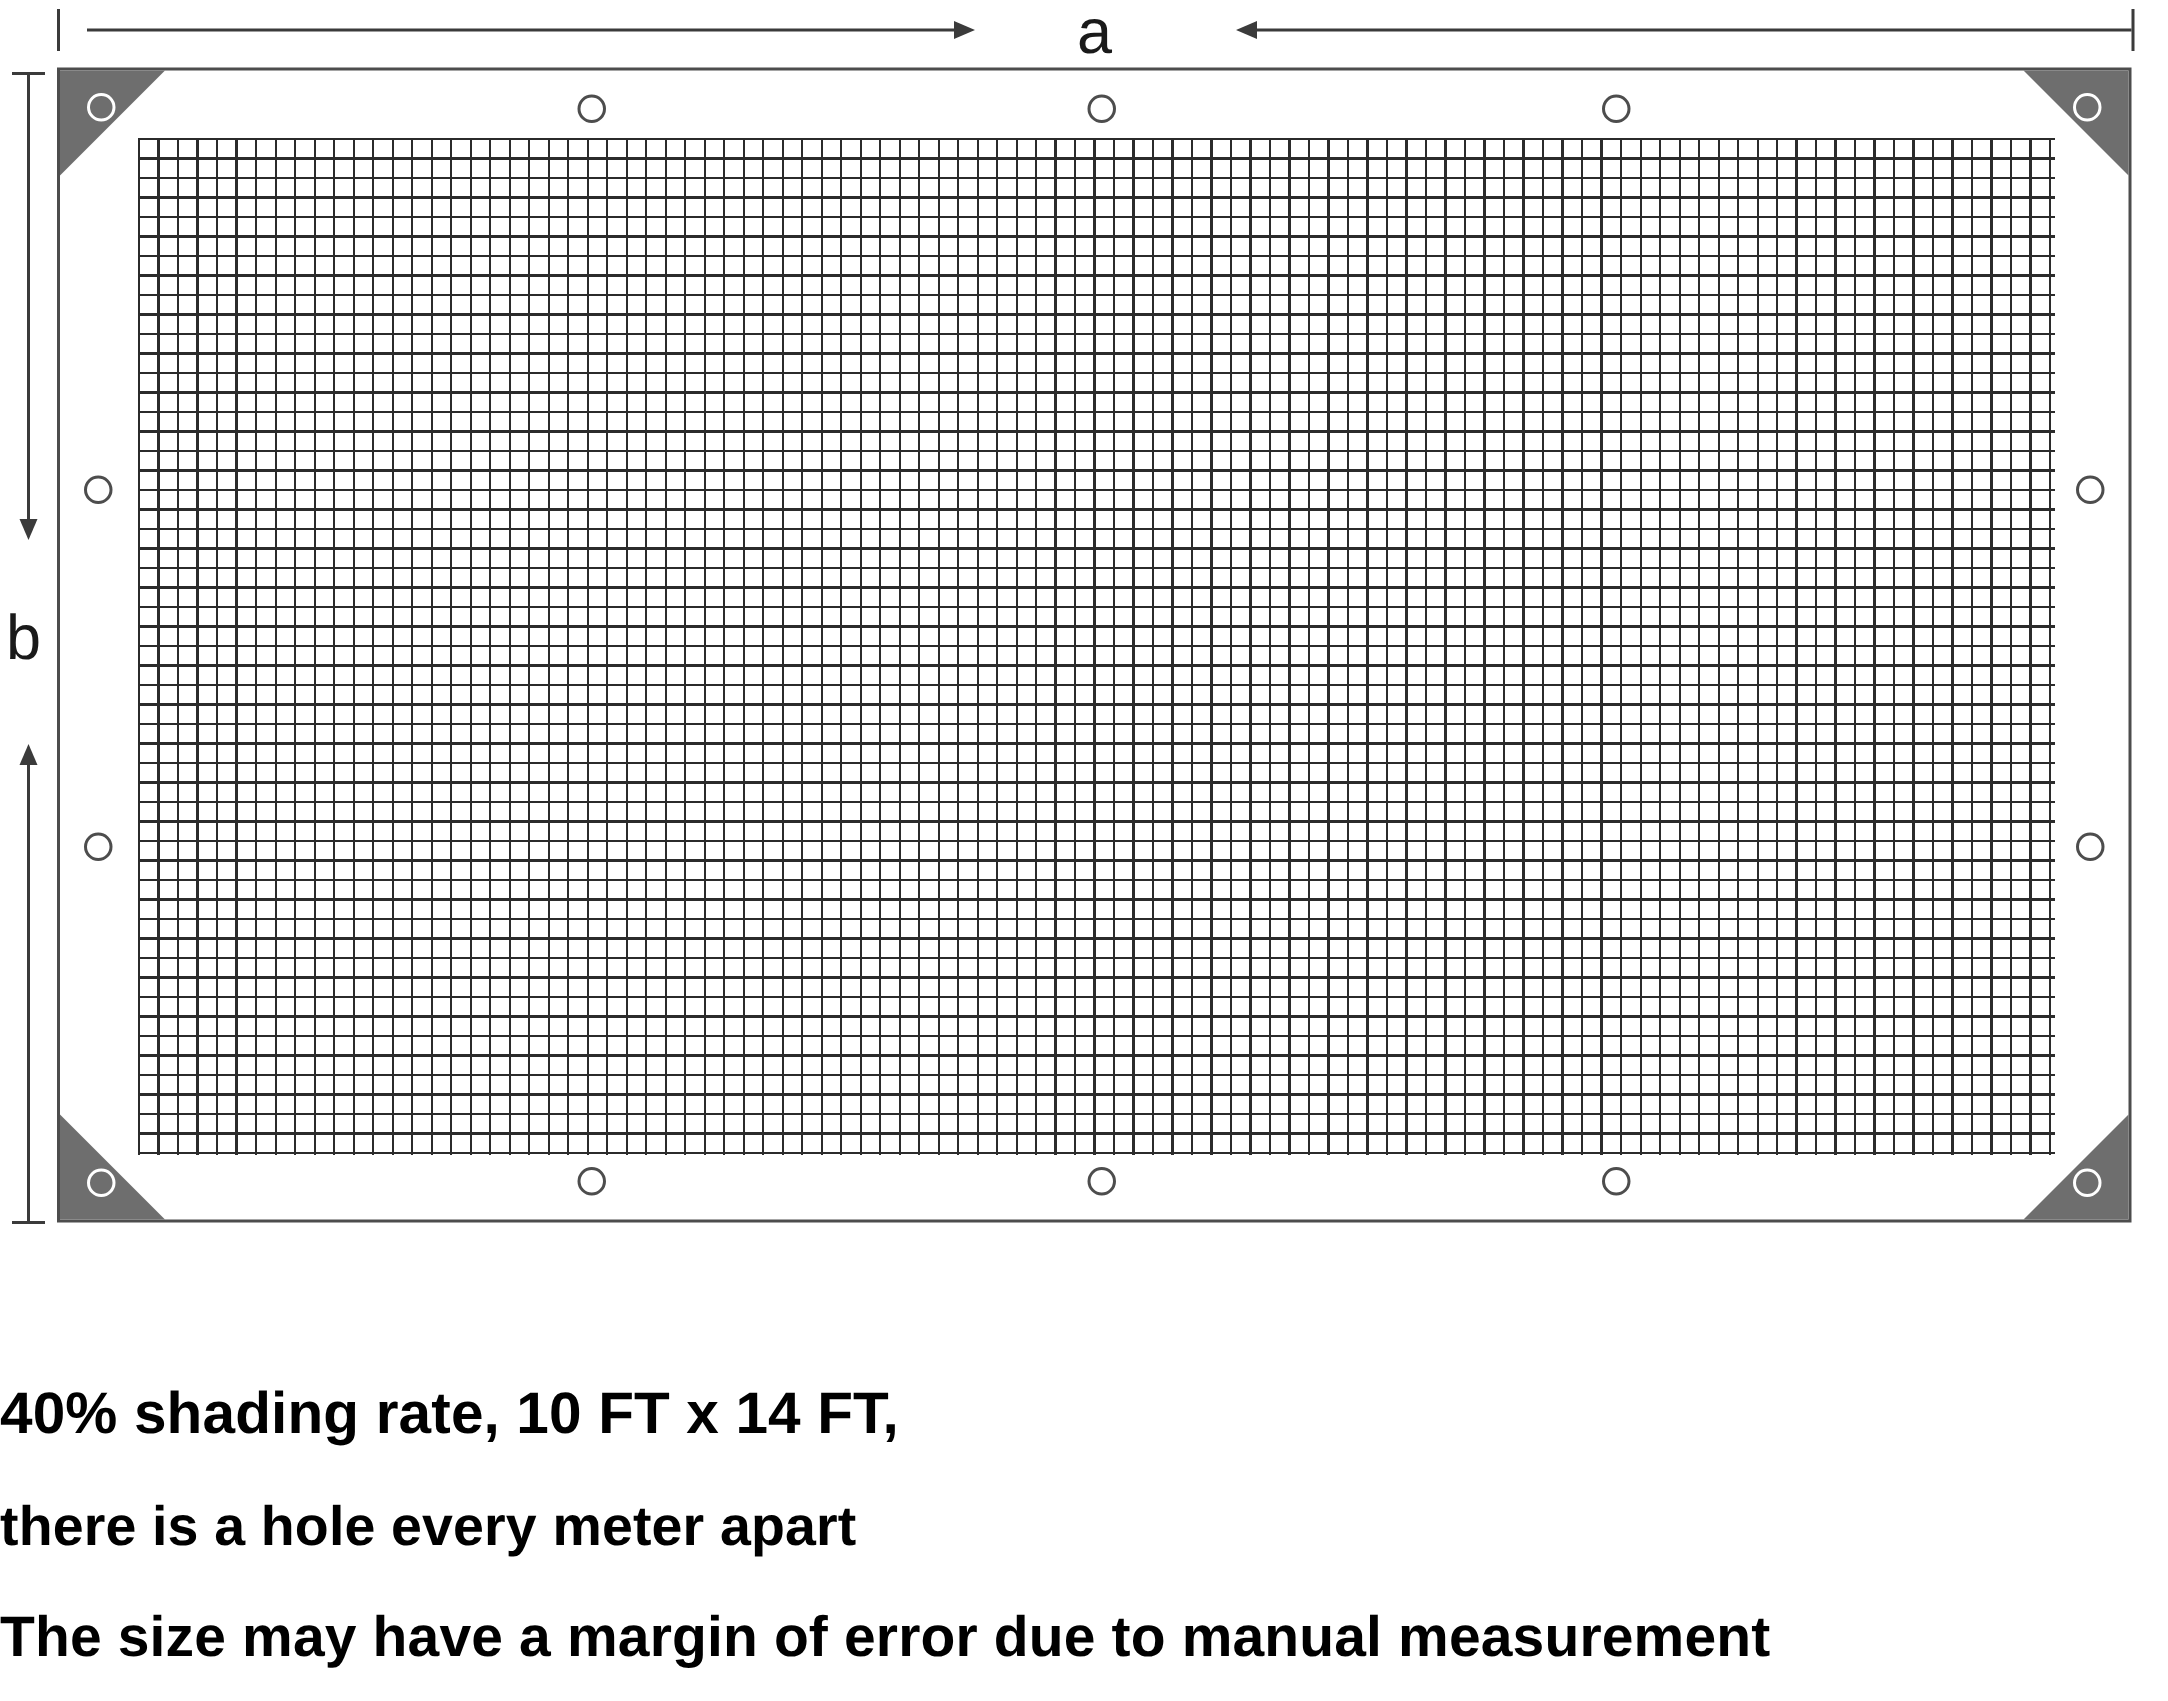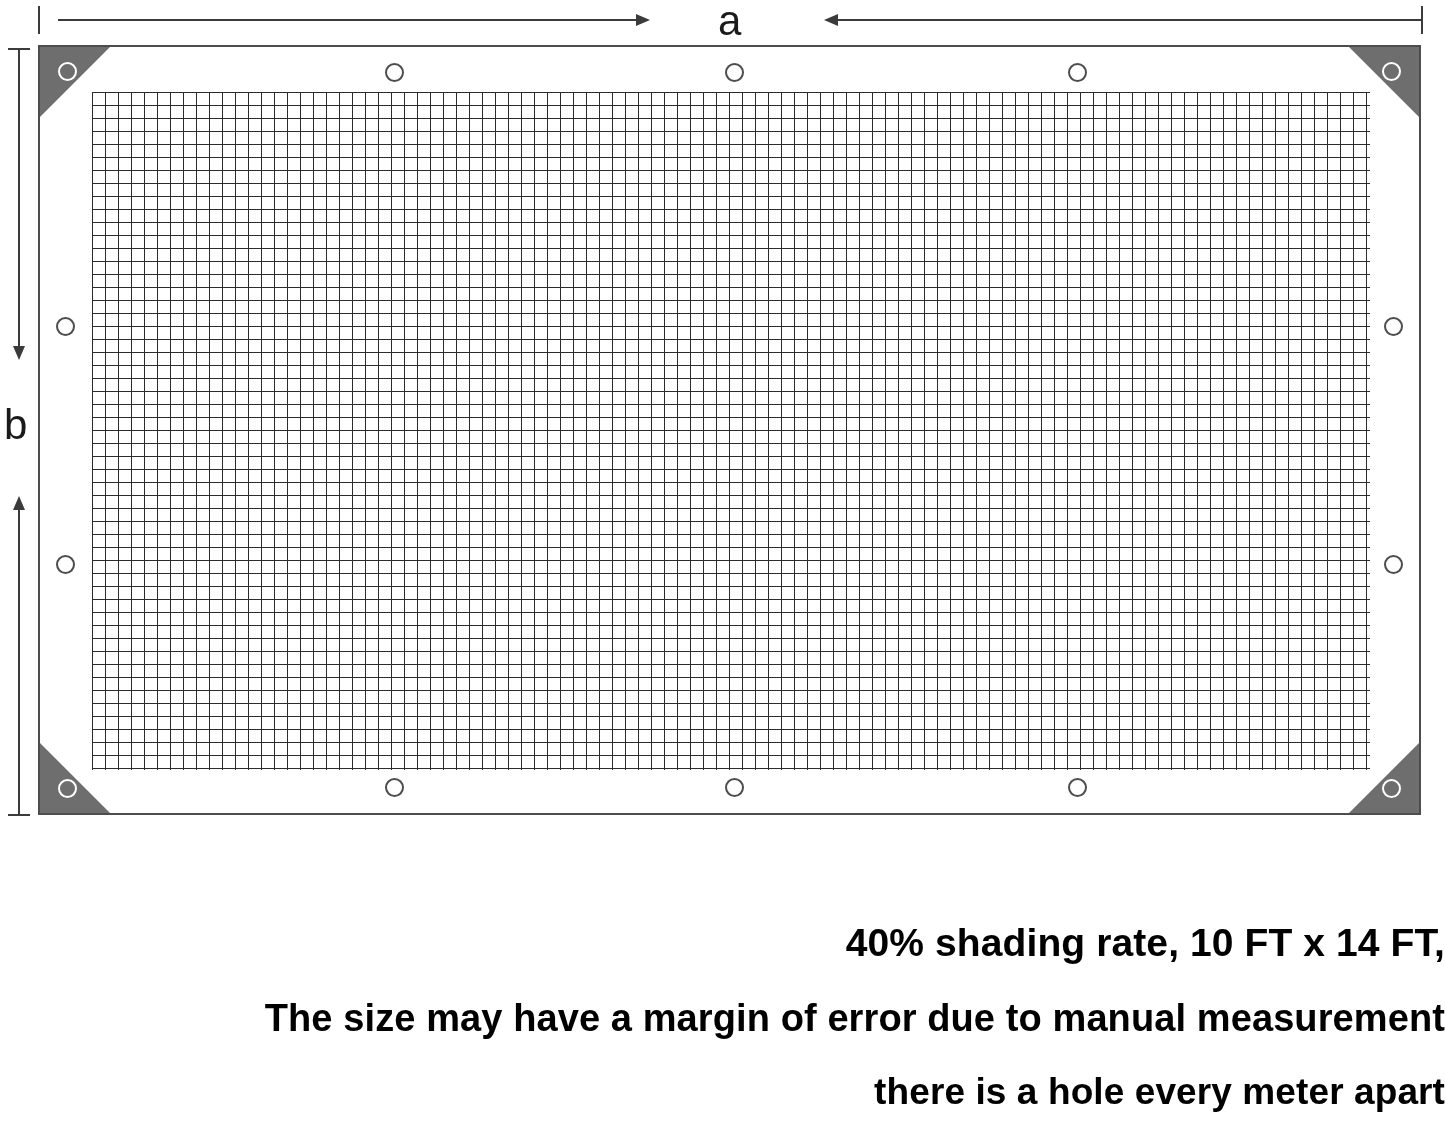--- a/index.html
+++ b/index.html
@@ -151,21 +151,21 @@
     height: 2px;
     background: #3b3b3b;
   }
 
   
   #caption {
     position: absolute;
     left: 0;
     top: 905px;
     width: 1445px;
-    text-align: right;
+    text-align: left;
   }
   .caption-line {
     font-family: "Liberation Sans", sans-serif;
     font-weight: bold;
     color: #000000;
     letter-spacing: 0.1px;
   }
   #caption-line-1 { font-size: 39px; line-height: 76px; }
   #caption-line-2 { font-size: 37px; line-height: 74px; }
   #caption-line-3 { font-size: 38px; line-height: 74px; }
@@ -217,15 +217,15 @@
     <div class="grommet" style="left:16px; top:508px;"></div>
 
     <div class="grommet" style="right:16px; top:270px;"></div>
     <div class="grommet" style="right:16px; top:508px;"></div>
 
   </div>
 </div>
 
 <div id="caption">
   <div class="caption-line" id="caption-line-1">40% shading  rate, 10 FT x 14 FT,</div>
+  <div class="caption-line" id="caption-line-2">there is a hole every meter apart</div>
   <div class="caption-line" id="caption-line-3">The size  may  have a margin of error due to manual measurement</div>
-  <div class="caption-line" id="caption-line-2">there is a hole every meter apart</div>
 </div>
 
 </body></html>

